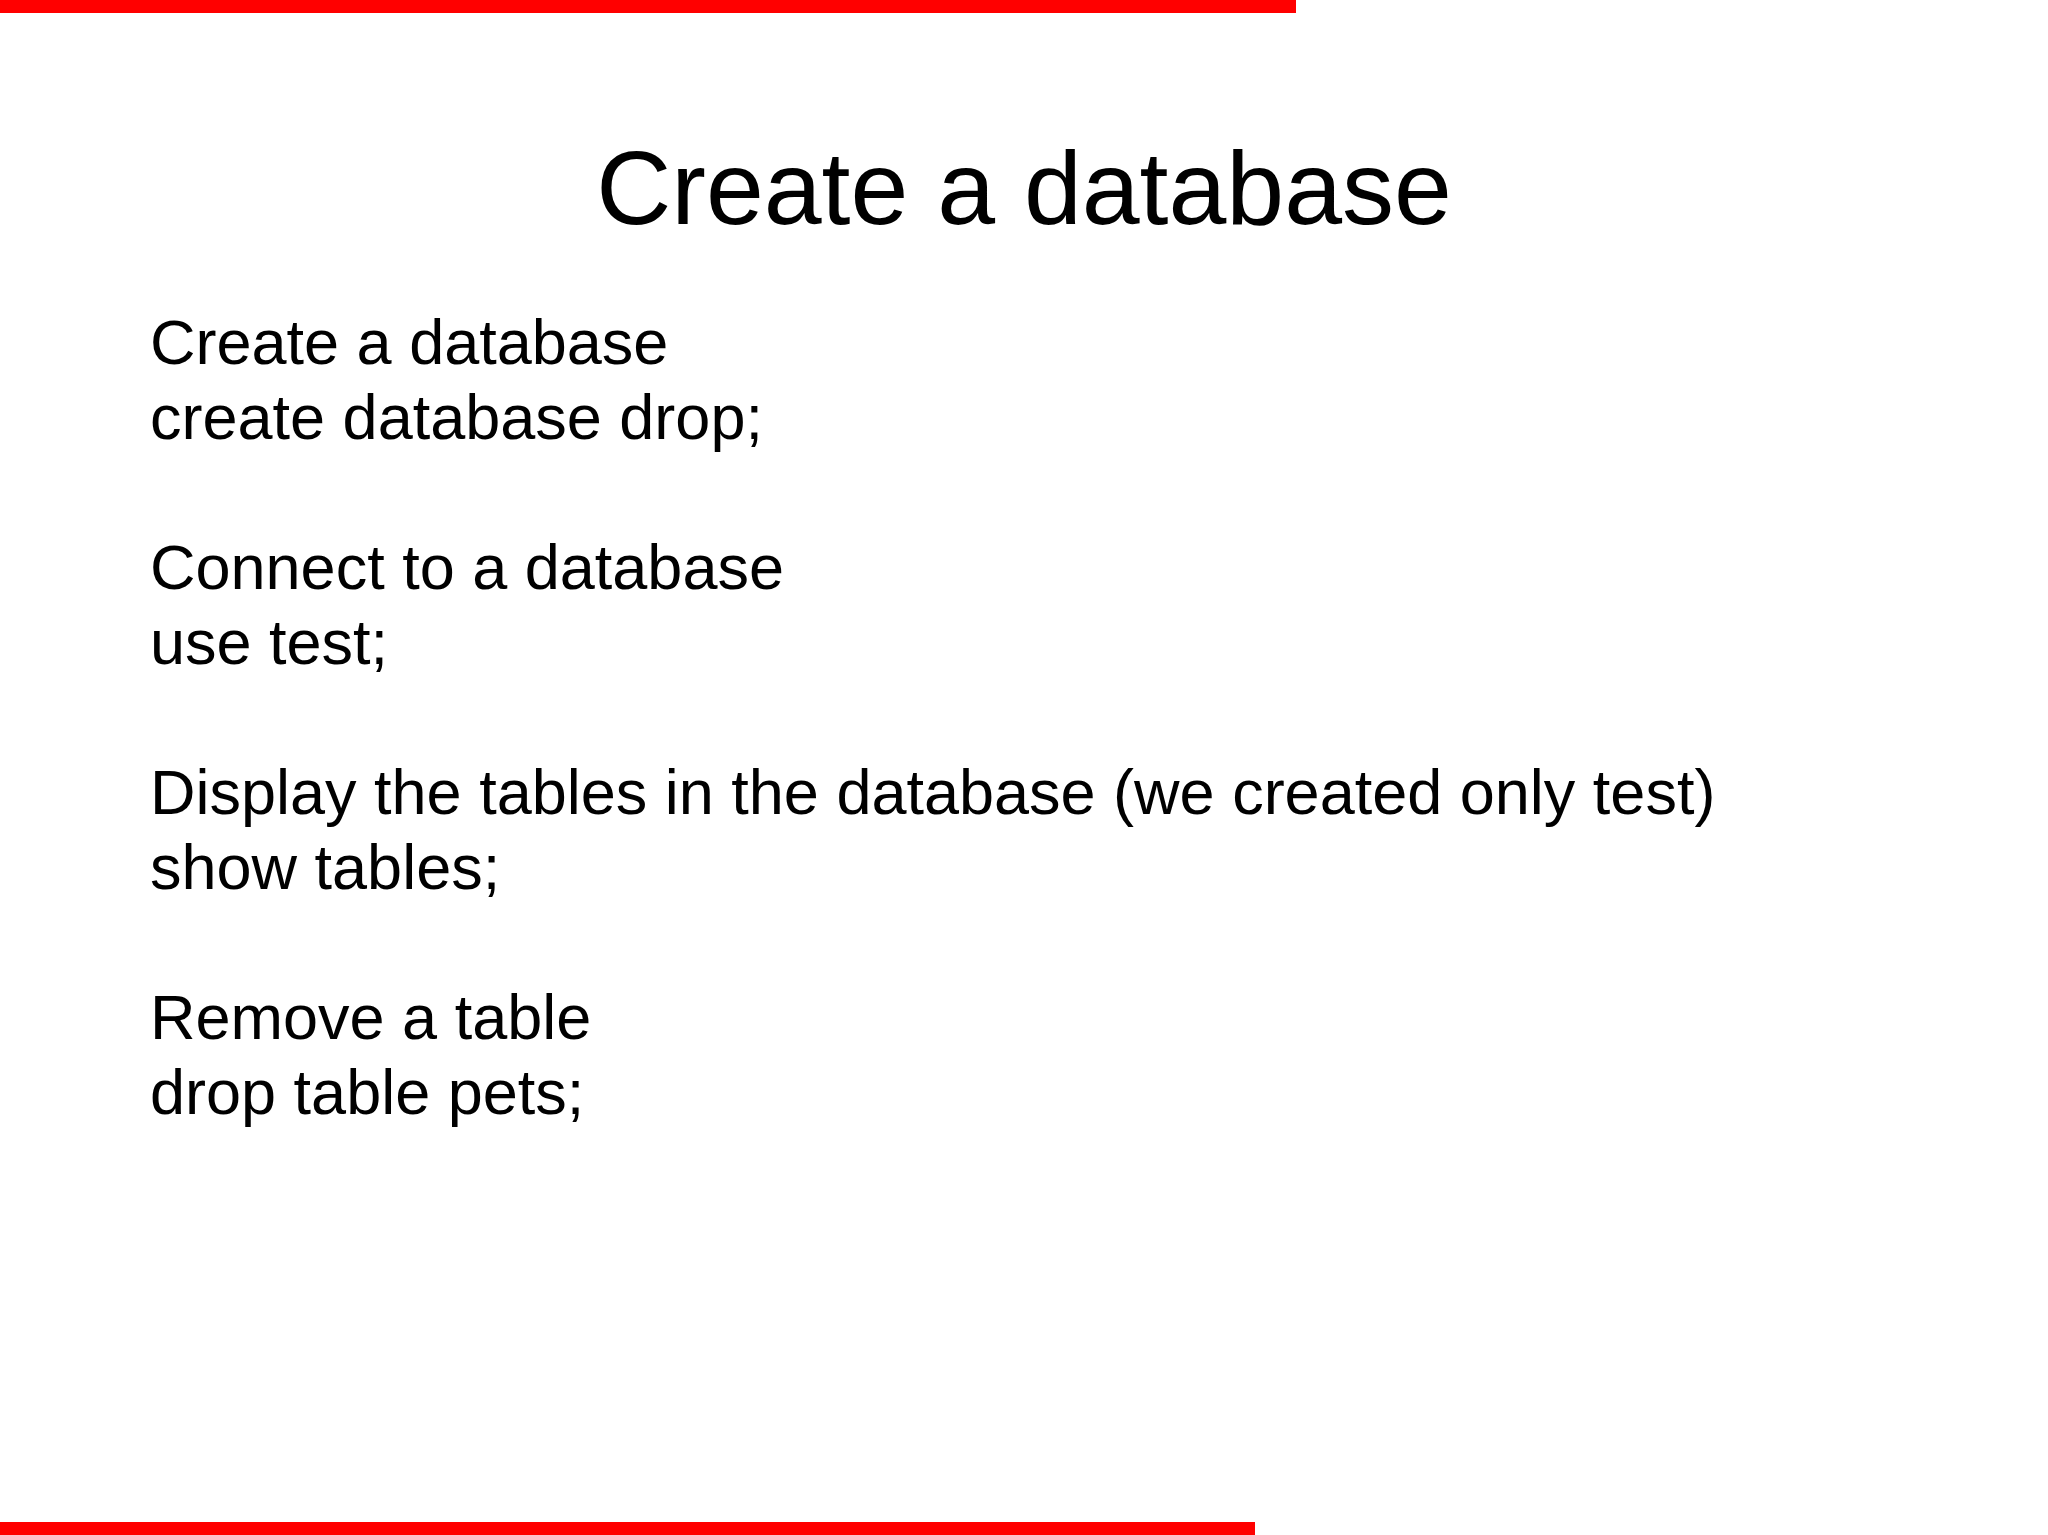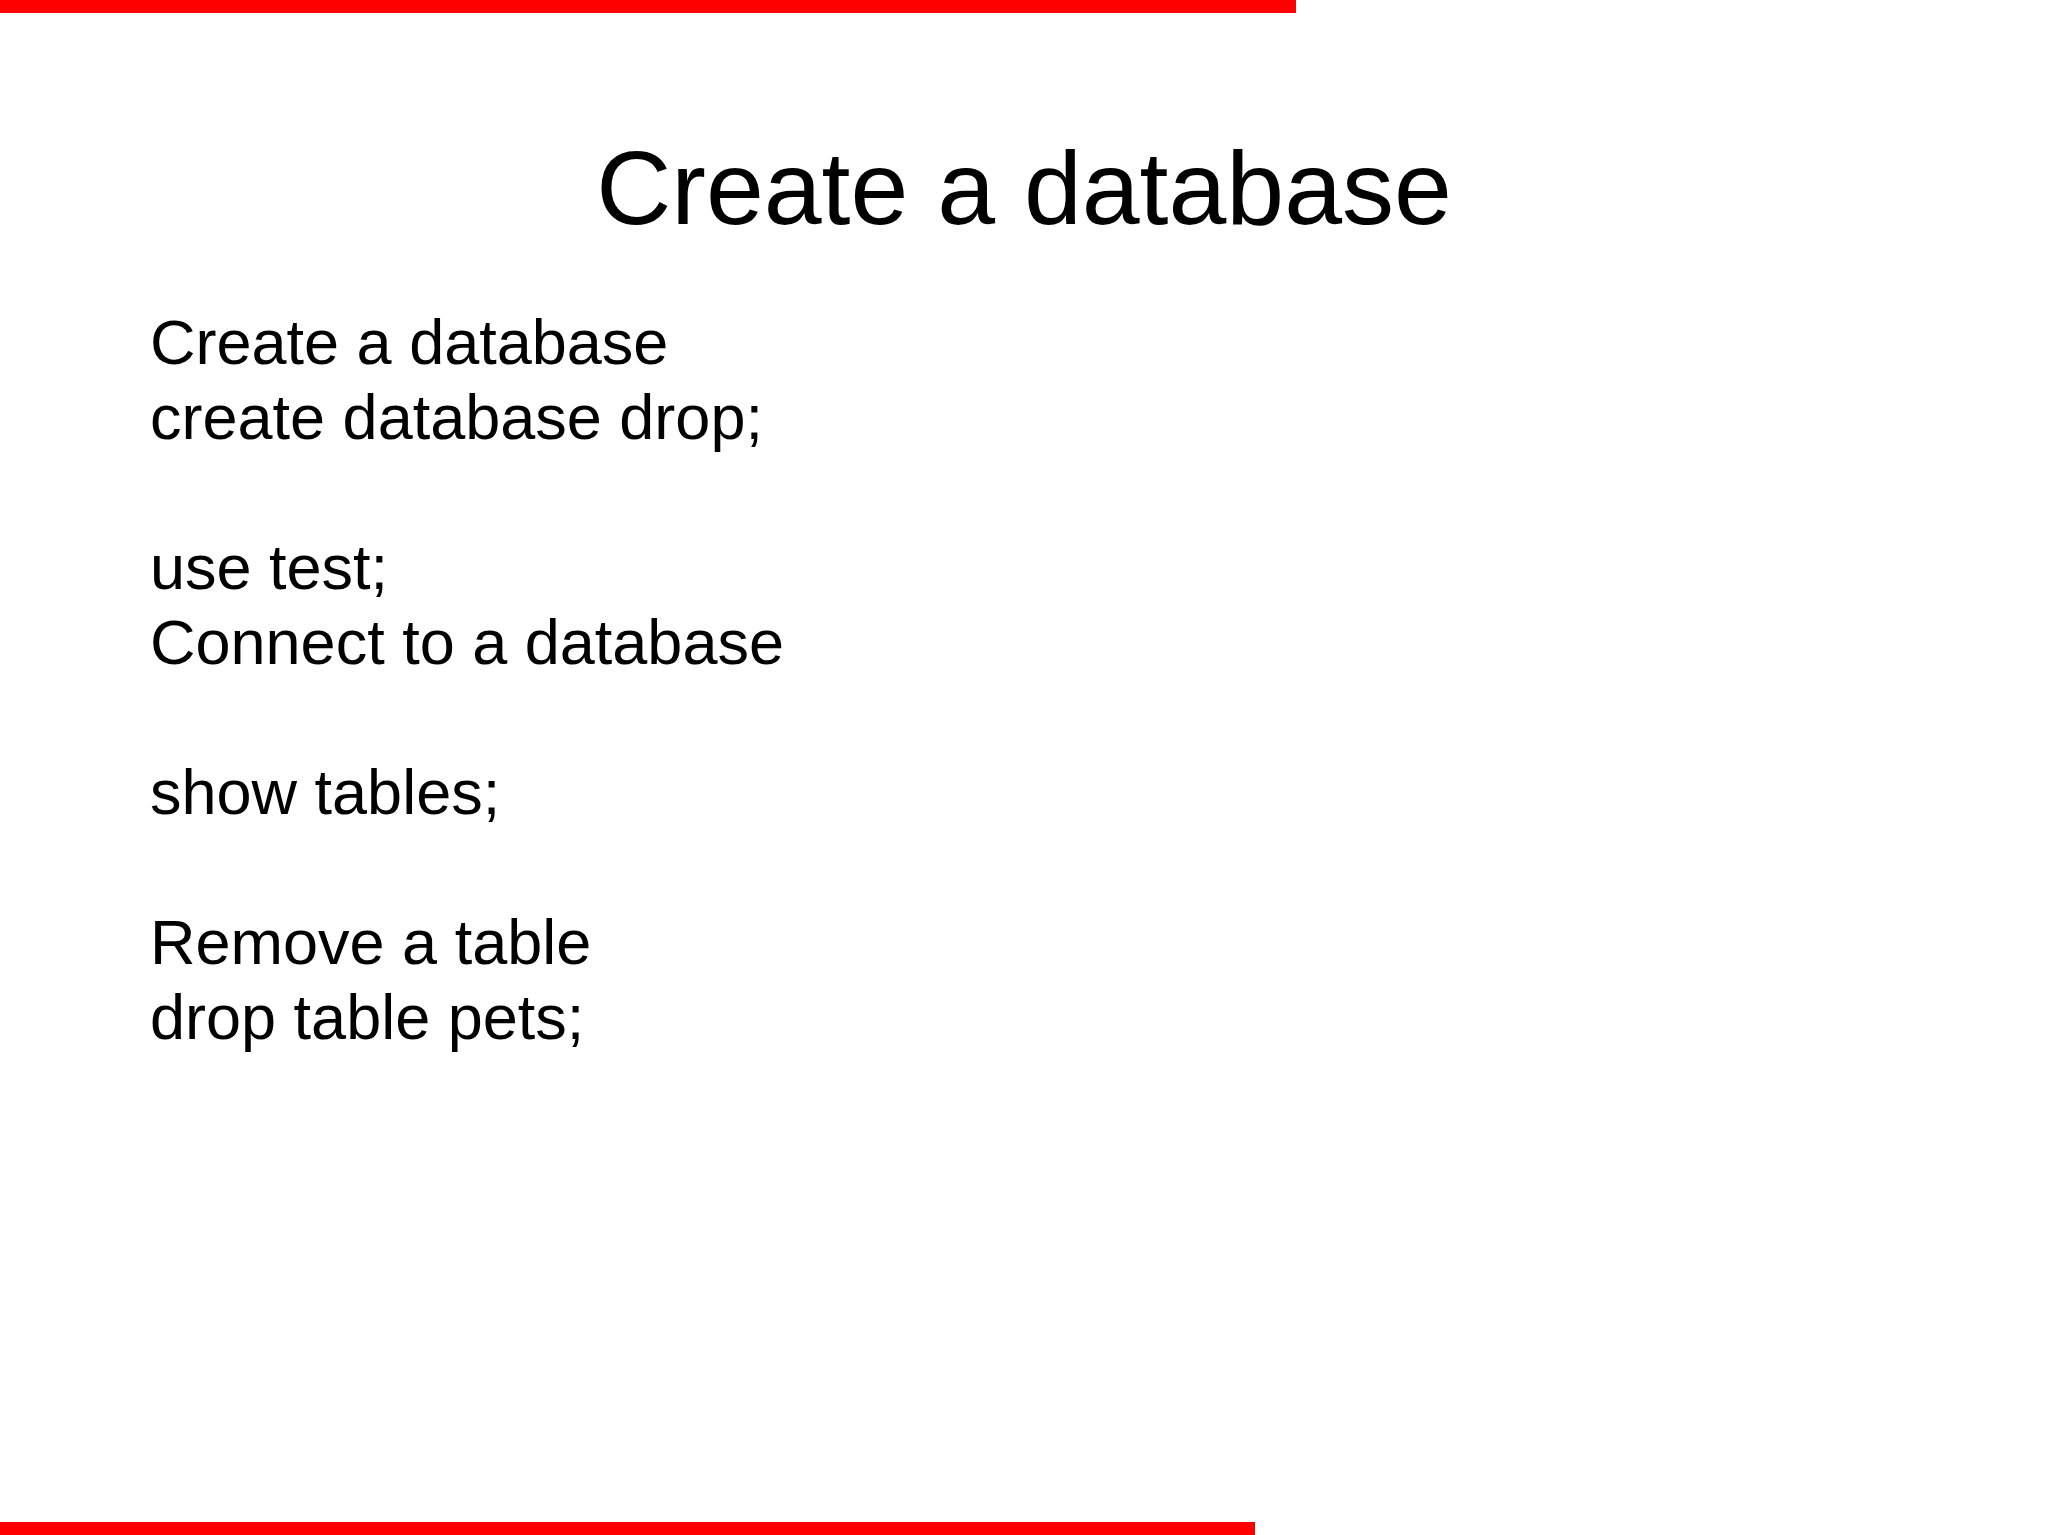--- a/index.html
+++ b/index.html
@@ -61,24 +61,25 @@
 
 <div id="slide">
   <div id="top-bar" class="edge-bar" style="background: rgb(255, 0, 0); width: 1296px; height: 13px;"></div>
   <h1 id="slide-title">Create a database</h1>
   <div id="body-text">
       <div class="text-block">
         <div class="body-line">Create a database</div>
         <div class="body-line">create database drop;</div>
       </div>
       <div class="text-block">
+        <div class="body-line">Connect to a database</div>
         <div class="body-line">use test;</div>
-        <div class="body-line">Connect to a database</div>
       </div>
       <div class="text-block">
+        <div class="body-line">Display the tables in the database (we created only test)</div>
         <div class="body-line">show tables;</div>
       </div>
       <div class="text-block">
         <div class="body-line">Remove a table</div>
         <div class="body-line">drop table pets;</div>
       </div>
     </div>
   <div id="bottom-bar" class="edge-bar" style="background: rgb(255, 0, 0); width: 1255px; height: 13px;"></div>
 </div>
 

